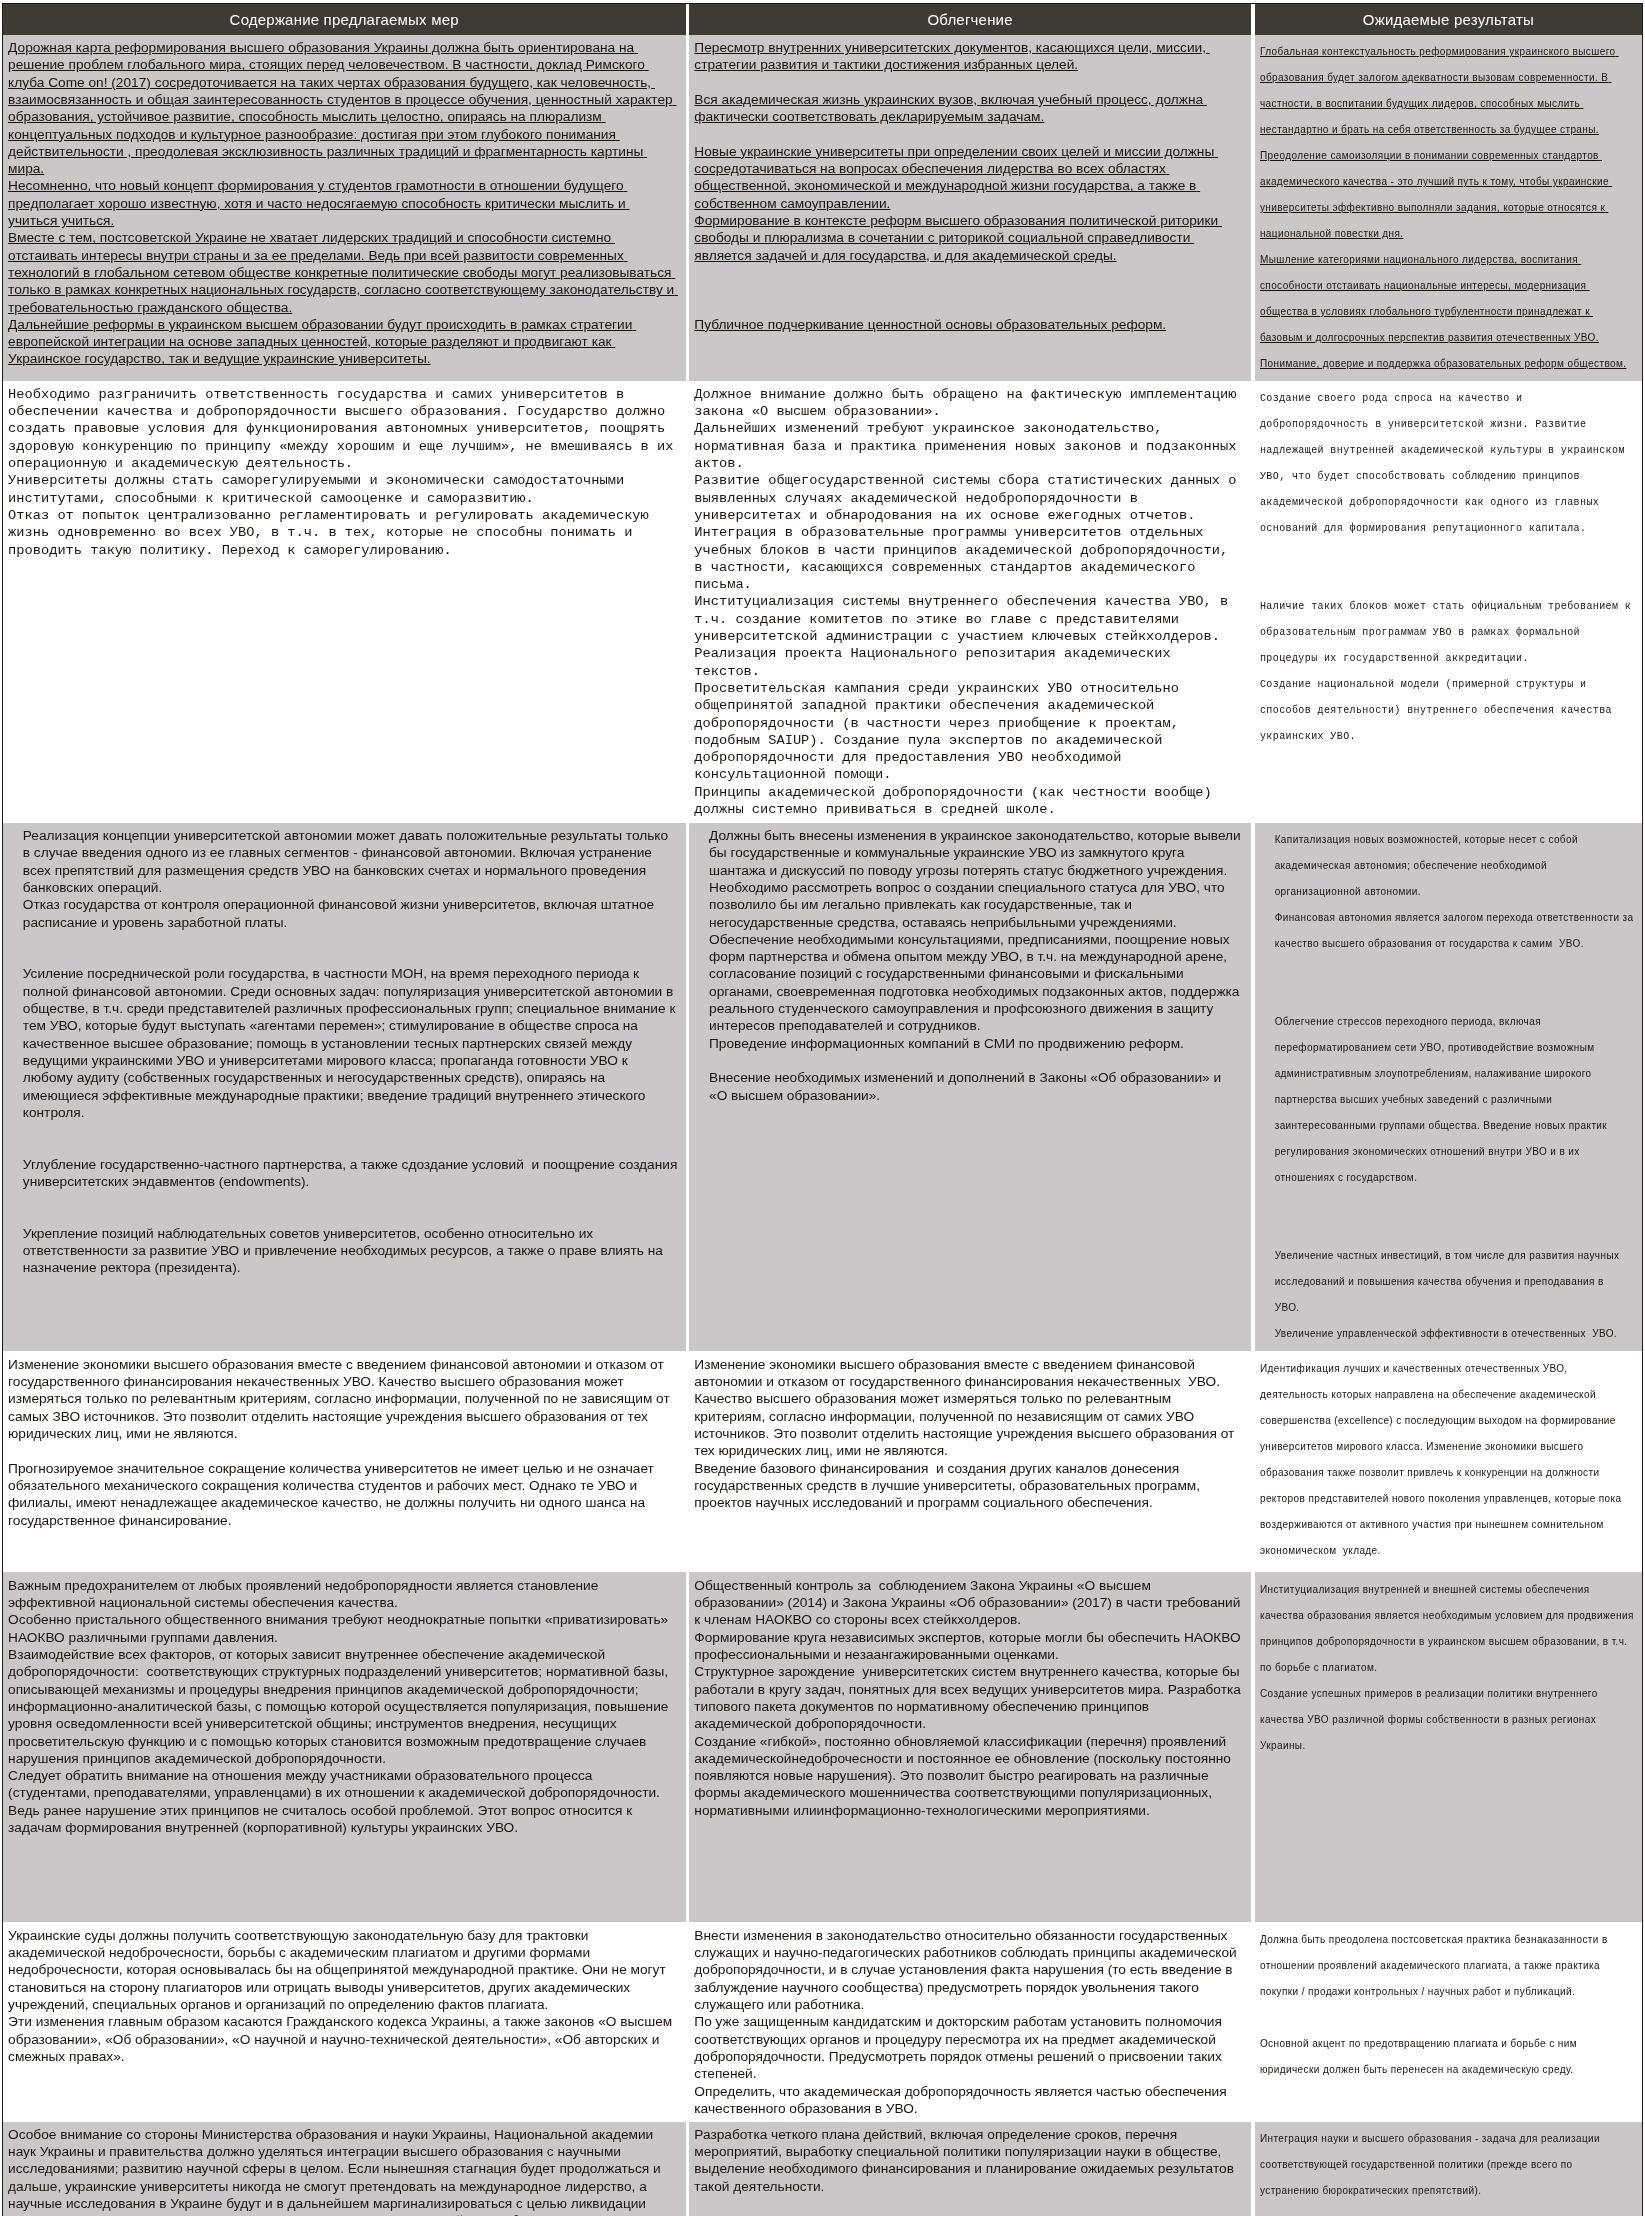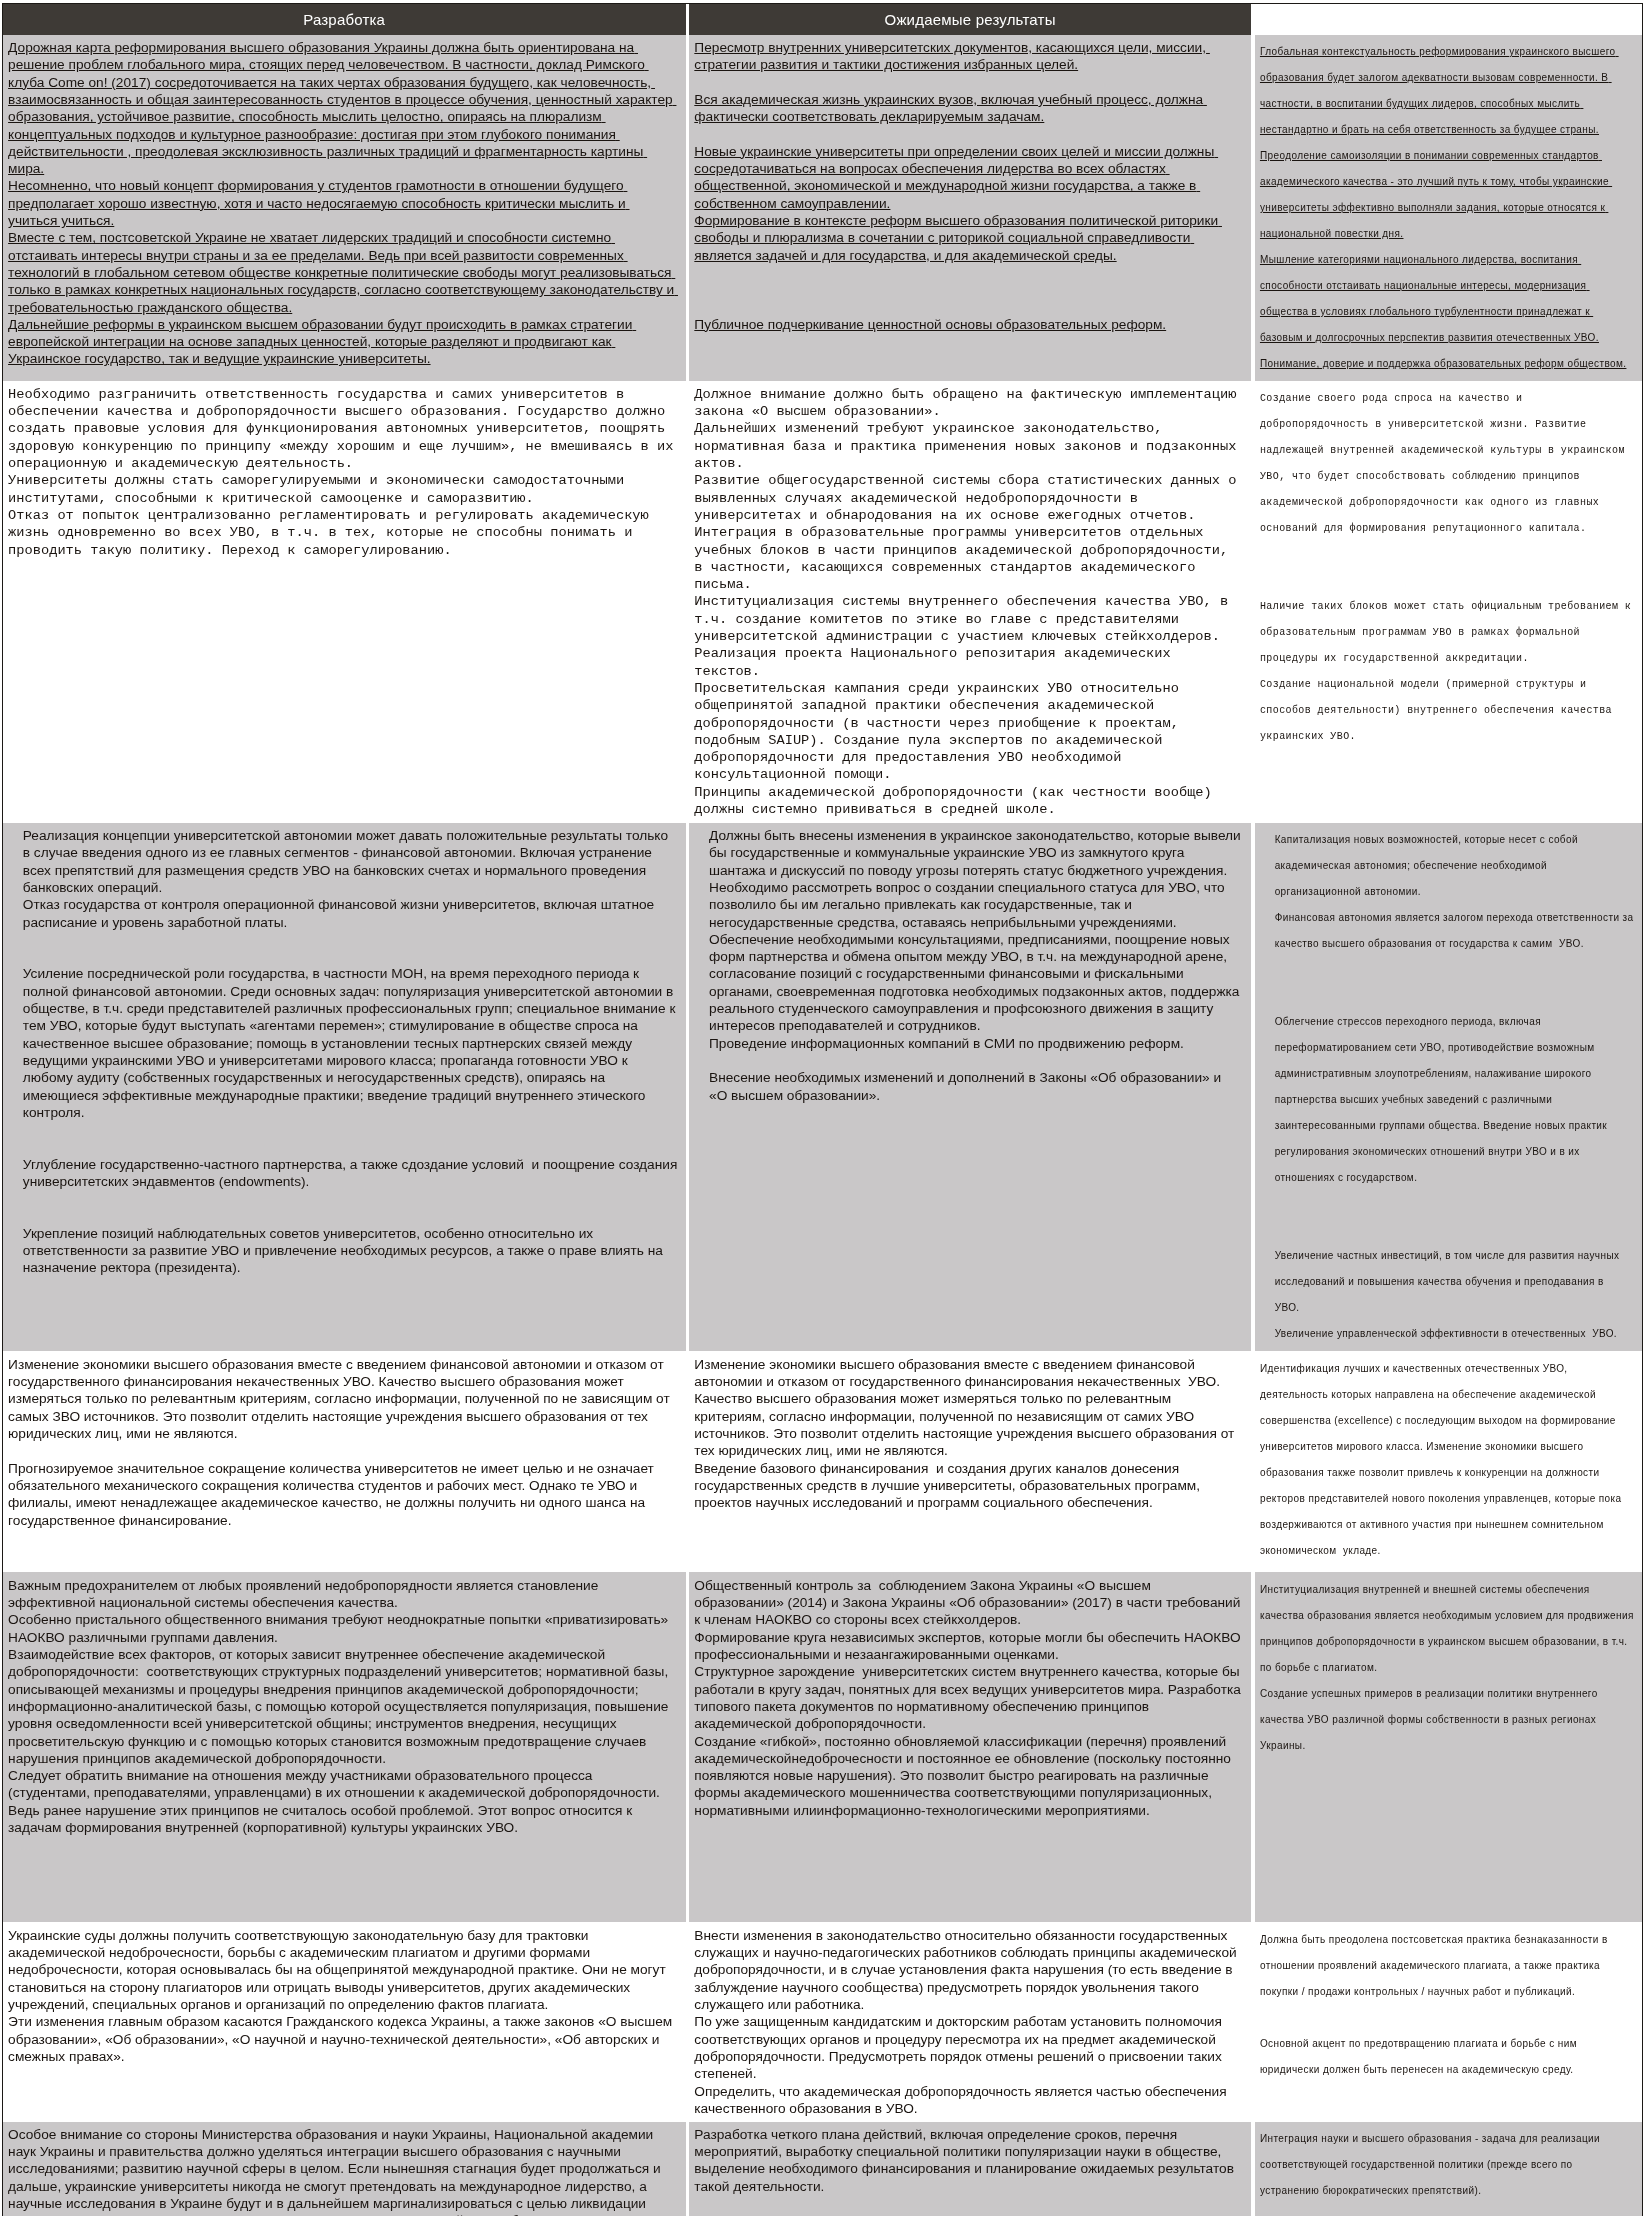--- a/index.html
+++ b/index.html
@@ -64,21 +64,22 @@
   .r4 .cell{min-height:221px;}
   .r5 .cell{min-height:350px;}
   .r6 .cell{min-height:173px;}
   .r7 .cell{min-height:186px;}
 </style>
 </head>
 <body>
 
 <div class="table">
   <div class="head-row">
-    <div class="head-cell">Разработка</div>
+    <div class="head-cell">Содержание предлагаемых мер</div>
+    <div class="head-cell">Облегчение</div>
     <div class="head-cell">Ожидаемые результаты</div>
   </div>
 
   <div class="rows">
     <div class="row r1">
       <div class="cell measures">Дорожная карта реформирования высшего образования Украины должна быть ориентирована на решение проблем глобального мира, стоящих перед человечеством. В частности, доклад Римского клуба Come on! (2017) сосредоточивается на таких чертах образования будущего, как человечность, взаимосвязанность и общая заинтересованность студентов в процессе обучения, ценностный характер образования, устойчивое развитие, способность мыслить целостно, опираясь на плюрализм концептуальных подходов и культурное разнообразие: достигая при этом глубокого понимания действительности , преодолевая эксклюзивность различных традиций и фрагментарность картины мира.
 Несомненно, что новый концепт формирования у студентов грамотности в отношении будущего предполагает хорошо известную, хотя и часто недосягаемую способность критически мыслить и учиться учиться.
 Вместе с тем, постсоветской Украине не хватает лидерских традиций и способности системно отстаивать интересы внутри страны и за ее пределами. Ведь при всей развитости современных технологий в глобальном сетевом обществе конкретные политические свободы могут реализовываться только в рамках конкретных национальных государств, согласно соответствующему законодательству и требовательностью гражданского общества.
 Дальнейшие реформы в украинском высшем образовании будут происходить в рамках стратегии европейской интеграции на основе западных ценностей, которые разделяют и продвигают как Украинское государство, так и ведущие украинские университеты.</div>
       <div class="cell activities">Пересмотр внутренних университетских документов, касающихся цели, миссии, стратегии развития и тактики достижения избранных целей.

